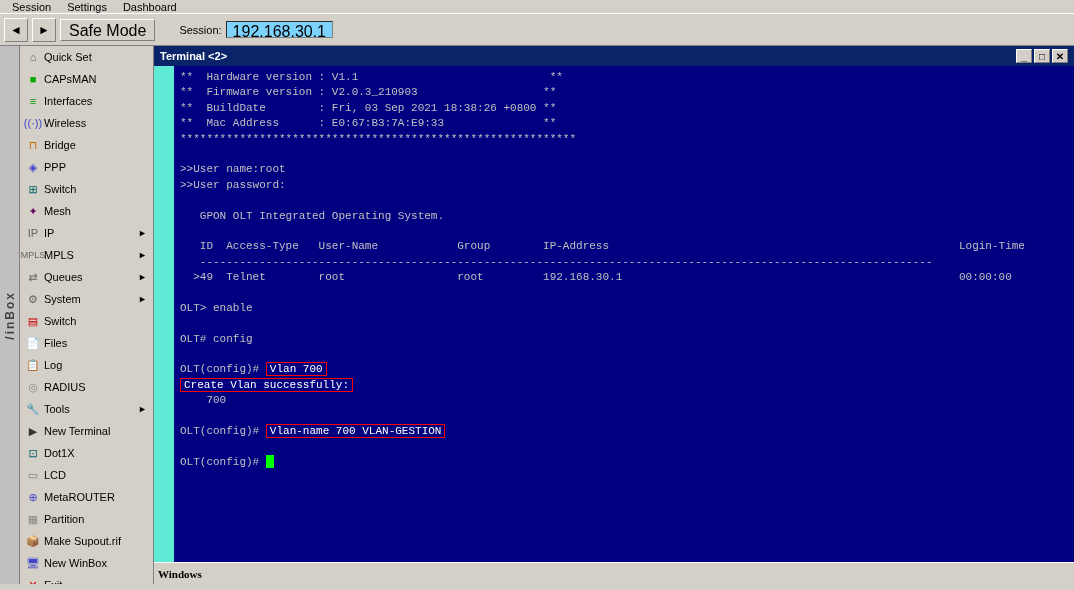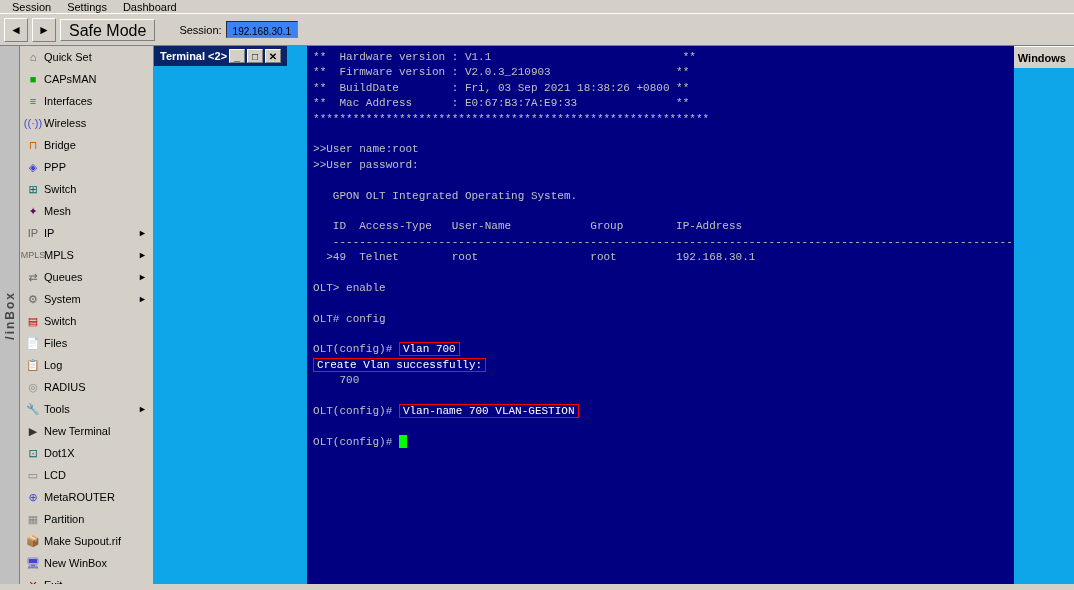--- a/index.html
+++ b/index.html
@@ -59,24 +59,24 @@
       padding: 2px 8px;
       cursor: pointer;
       font-size: 16px;
       height: 22px;
     }
     .session-label {
       font-size: 11px;
       margin-left: 20px;
     }
     .session-value {
-      background: #3b82f6;
+      background: #7dd3fc;
       border: 1px inset #808080;
       padding: 1px 6px;
-      font-size: 10px;
+      font-size: 16px;
       height: 17px;
       line-height: 18px;
     }
 
     
     .main-layout {
       display: flex;
       height: calc(590px - 52px);
     }
 
@@ -129,22 +129,22 @@
       font-size: 12px;
       font-weight: bold;
       color: #444;
       letter-spacing: 2px;
     }
 
     
     .terminal-container {
       flex: 1;
       display: flex;
-      flex-direction: row;
-      background: #0ea5e9;
+      flex-direction: column;
+      background: #5eead4;
       overflow: hidden;
     }
 
     .terminal-titlebar {
       background: #0a246a;
       color: #fff;
       height: 20px;
       display: flex;
       align-items: center;
       padding: 0 6px;
@@ -212,20 +212,21 @@
       border-top: 1px solid #fff;
       display: flex;
       align-items: center;
       padding: 0 4px;
       gap: 2px;
     }
     .windows-label {
       font-size: 11px;
       font-weight: bold;
       margin-right: 4px;
+      font-family: Liberation Serif, serif;
     }
   </style>
 </head>
 <body>
 
 <div class="menu-bar">
   <span>Session</span>
   <span>Settings</span>
   <span>Dashboard</span>
 </div>

